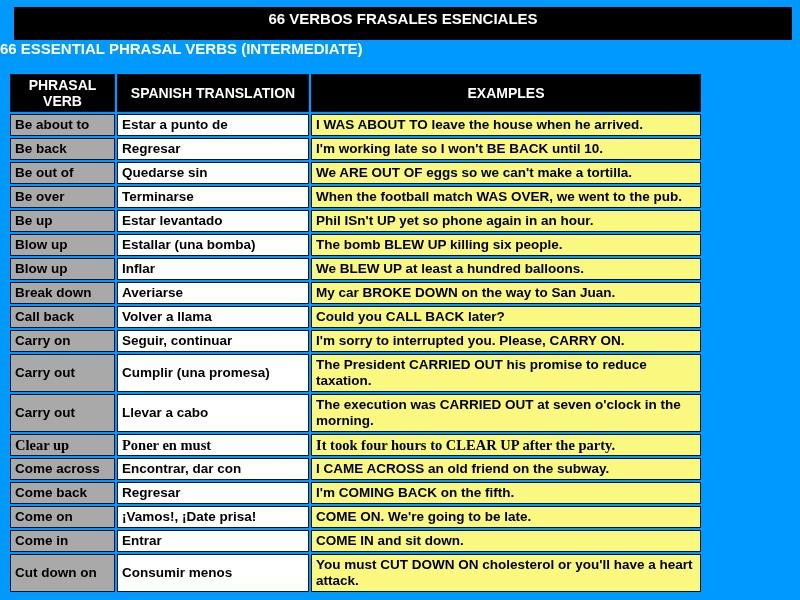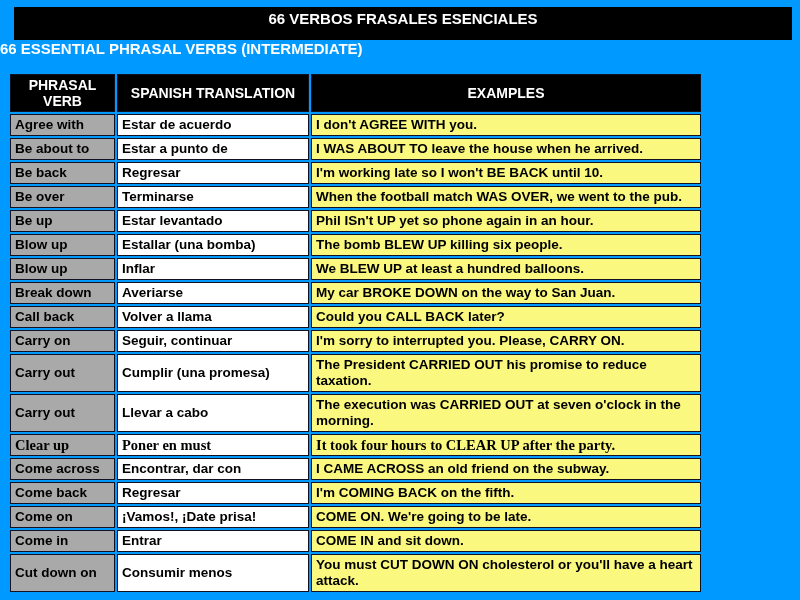--- a/index.html
+++ b/index.html
@@ -81,33 +81,33 @@
   </colgroup>
   <thead>
     <tr>
       <th>PHRASAL VERB</th>
       <th>SPANISH TRANSLATION</th>
       <th>EXAMPLES</th>
     </tr>
   </thead>
   <tbody>
       <tr>
-    <td class="c-verb">Agree with</td>
-    <td class="c-trans">Estar de acuerdo</td>
-    <td class="c-ex">I don't AGREE WITH you.</td>
-  </tr>
-      <tr>
     <td class="c-verb">Be about to</td>
     <td class="c-trans">Estar a punto de</td>
     <td class="c-ex">I WAS ABOUT TO leave the house when he arrived.</td>
   </tr>
       <tr>
     <td class="c-verb">Be back</td>
     <td class="c-trans">Regresar</td>
     <td class="c-ex">I'm working late so I won't BE BACK until 10.</td>
+  </tr>
+      <tr>
+    <td class="c-verb">Be out of</td>
+    <td class="c-trans">Quedarse sin</td>
+    <td class="c-ex">We ARE OUT OF eggs so we can't make a tortilla.</td>
   </tr>
       <tr>
     <td class="c-verb">Be over</td>
     <td class="c-trans">Terminarse</td>
     <td class="c-ex">When the football match WAS OVER, we went to the pub.</td>
   </tr>
       <tr>
     <td class="c-verb">Be up</td>
     <td class="c-trans">Estar levantado</td>
     <td class="c-ex">Phil ISn't UP yet so phone again in an hour.</td>

